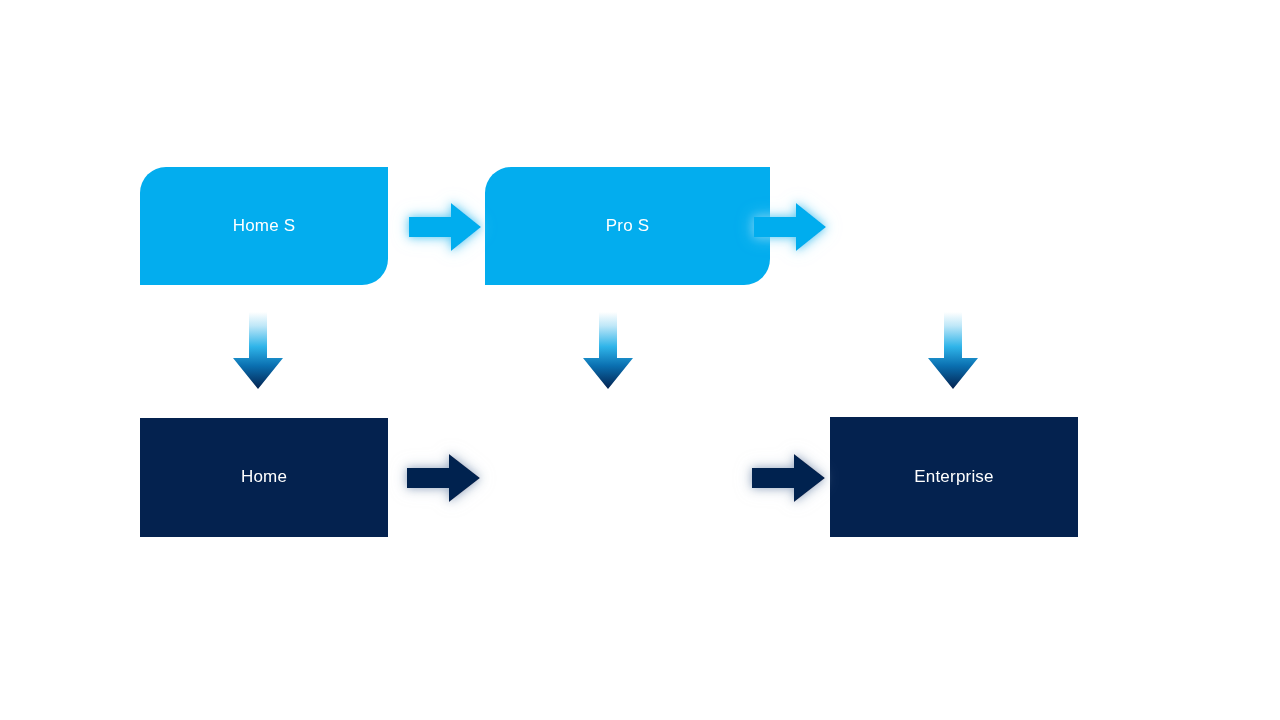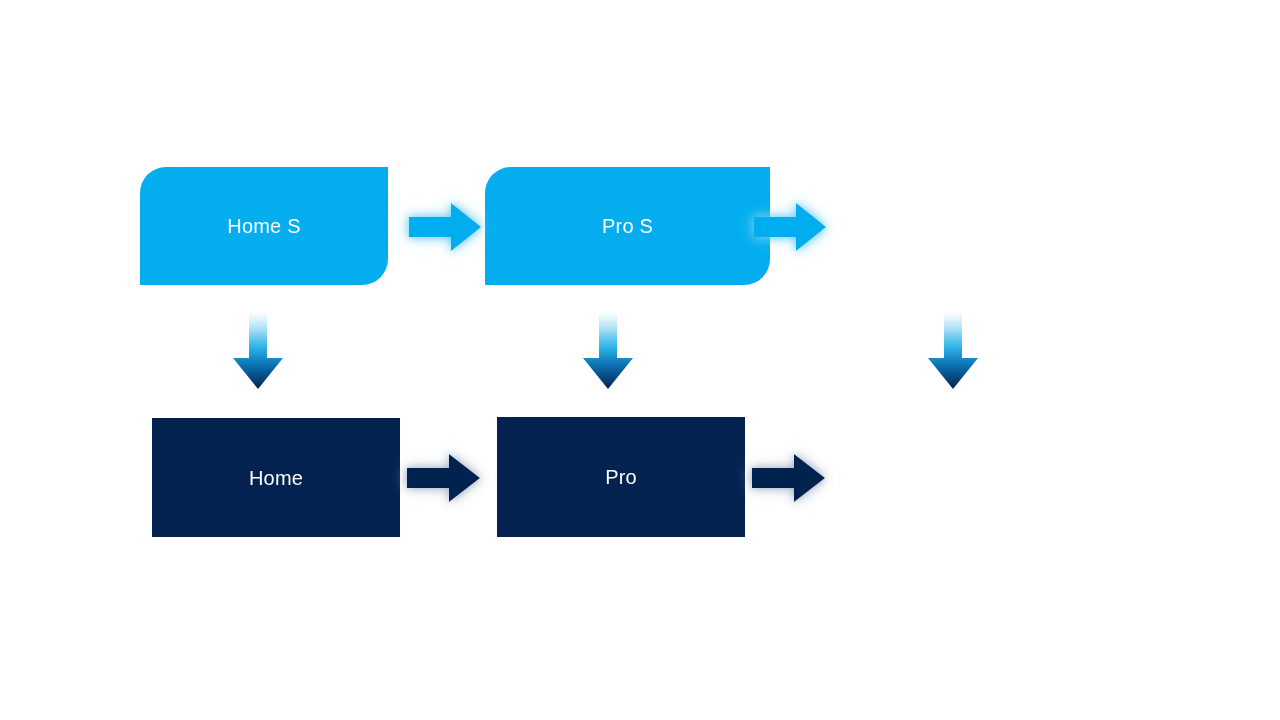--- a/index.html
+++ b/index.html
@@ -23,38 +23,37 @@
   }
 
   
   .node-box {
     position: absolute;
     display: flex;
     align-items: center;
     justify-content: center;
     box-sizing: border-box;
     color: #ffffff;
-    font-size: 20px;
+    font-size: 17px;
     font-weight: 400;
     letter-spacing: 0.2px;
     line-height: 1.2;
     text-align: center;
     user-select: none;
   }
 
   .node-box.tier-s {
     background: #03ADEE;
     
     border-radius: 26px 0 26px 0;
   }
 
   .node-box.tier-base {
     background: #04224F;
     border-radius: 0;
-    margin-left: 12px;
   }
 
   .node-label {
     display: block;
     pointer-events: none;
   }
 
   
   .arrow {
     position: absolute;
@@ -154,24 +153,24 @@
   <div class="arrow" id="arrow-v-3">
     <svg viewBox="0 0 60 82" preserveAspectRatio="none">
       <polygon points="21,2 39,2 39,48 55,48 30,79 5,48 21,48" fill="url(#gradDown)"></polygon>
     </svg>
   </div>
 
   <div class="node-box tier-base" id="box-home">
     <span class="node-label">Home</span>
   </div>
 
-  <div class="node-box tier-base" id="box-pro">
-    <span class="node-label">Pro</span>
+
+  <div class="node-box tier-base" id="box-ent">
+    <span class="node-label">Enterprise</span>
   </div>
-
 
   <div class="arrow" id="arrow-h-bot-1">
     <svg viewBox="0 0 82 58" preserveAspectRatio="none">
       <polygon points="5,19 47,19 47,5 78,29 47,53 47,39 5,39" fill="#04224F" filter="url(#glowDark)"></polygon>
     </svg>
   </div>
 
   <div class="arrow" id="arrow-h-bot-2">
     <svg viewBox="0 0 82 58" preserveAspectRatio="none">
       <polygon points="5,19 47,19 47,5 78,29 47,53 47,39 5,39" fill="#04224F" filter="url(#glowDark)"></polygon>

